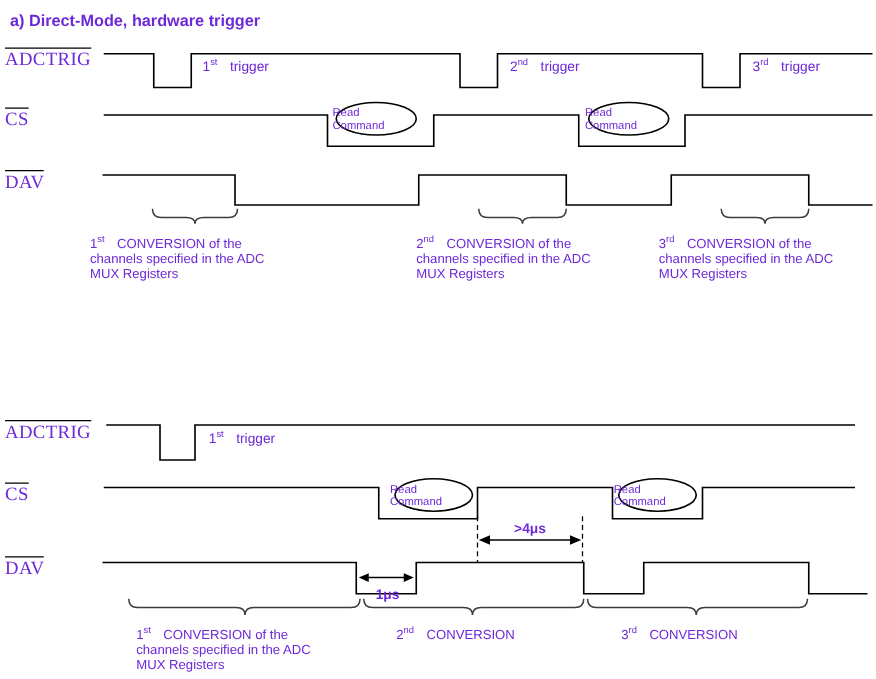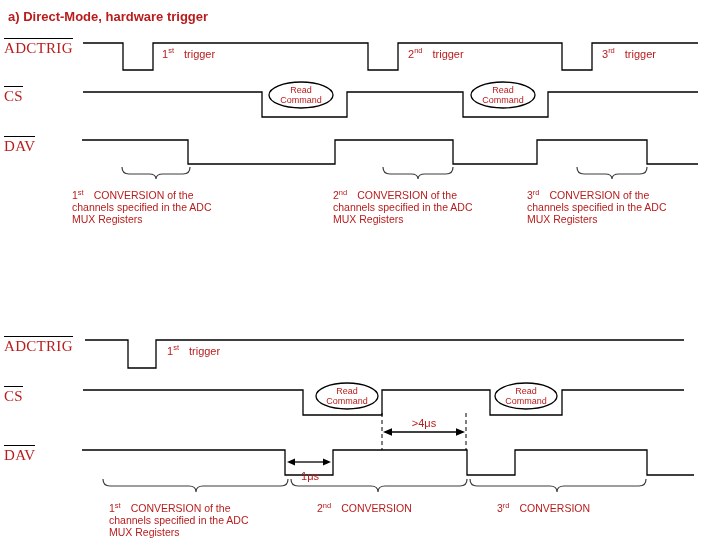--- a/index.html
+++ b/index.html
@@ -1,34 +1,33 @@
 <!DOCTYPE html>
 <html><head>
 <meta charset="utf-8">
 <style>
   html,body{margin:0;padding:0;background:#fff;}
   #stage{
     position:relative;width:701px;height:543px;background:#ffffff;
-    font-family:"Liberation Sans","DejaVu Sans",sans-serif;color:#b91c1c;
+    font-family:"Liberation Sans","DejaVu Sans",sans-serif;color:#6d28d9;
     overflow:hidden;
   }
   #wave-svg{position:absolute;left:0;top:0;}
   .txt{position:absolute;white-space:nowrap;}
   .sec-title{font-size:13px;font-weight:bold;}
   .sig-label{
     font-size:15px;letter-spacing:0.3px;
     border-top:1.6px solid #000;padding-top:1px;display:inline-block;font-family:Liberation Serif, serif;
   }
   .trigger{font-size:11px;}
   .conv{position:absolute;font-size:10.5px;line-height:12px;white-space:nowrap;}
   .readcmd{
     position:absolute;width:70px;font-size:9px;line-height:9.5px;
-    text-align:center;
   }
-  .ann{font-size:11px;text-align:center;}
+  .ann{font-size:11px;text-align:center;font-weight:bold;}
   sup{font-size:7.5px;line-height:0;vertical-align:super;}
   .w{margin-left:10px;}
 </style>
 </head>
 <body>
 
 <div id="stage">
 
   <svg id="wave-svg" width="701" height="543" viewBox="0 0 701 543">
 

